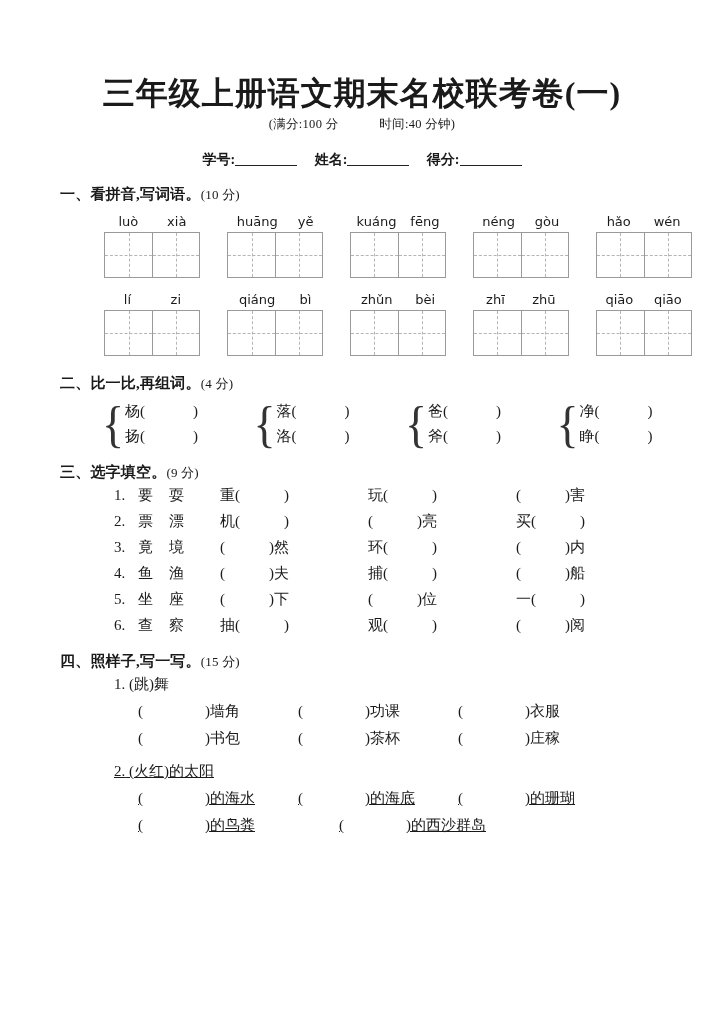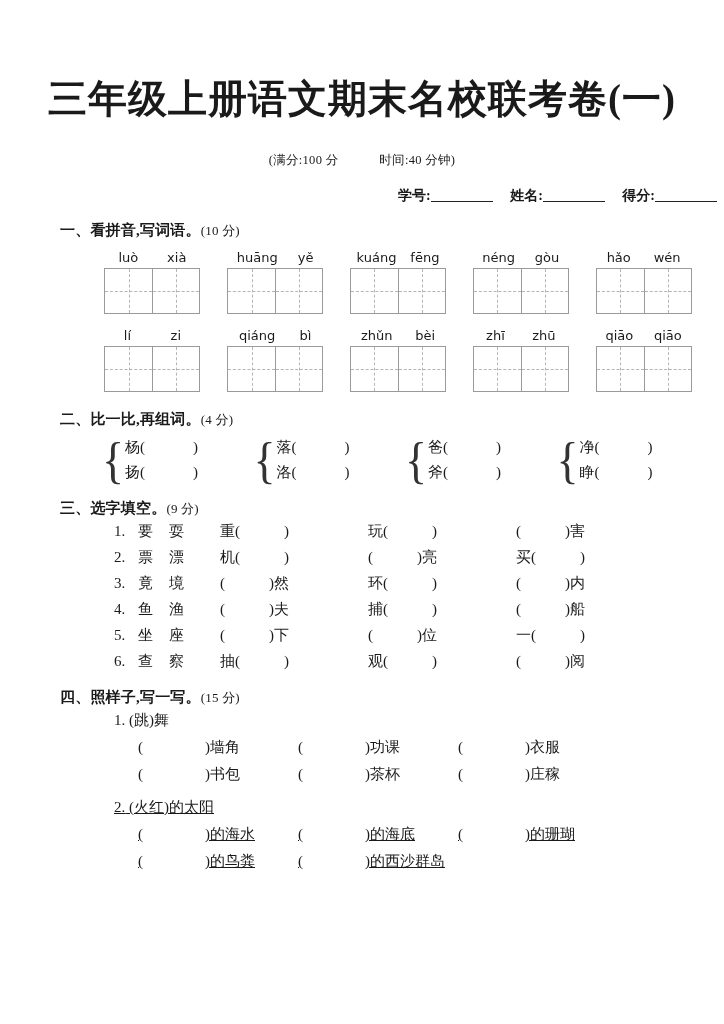--- a/index.html
+++ b/index.html
@@ -19,39 +19,38 @@
     width: 724px;
     height: 1024px;
     padding: 0;
     box-sizing: border-box;
     position: relative;
   }
 
   
   .paper-title {
     text-align: center;
-    font-size: 39px;
+    font-size: 32px;
     font-weight: bold;
     letter-spacing: 1px;
     margin: 0;
     padding-top: 72px;
     font-family: "Liberation Serif", "DejaVu Serif", serif;
   }
   .exam-meta {
     text-align: center;
     font-size: 12.5px;
-    margin-top: 26px;
     letter-spacing: 0.3px;
   }
   .exam-meta .gap {
     display: inline-block;
     width: 34px;
   }
   .student-info {
-    text-align: right;
+    text-align: center;
     font-size: 14px;
     margin-top: 18px;
     font-weight: bold;
   }
   .student-info .field {
     display: inline-block;
     margin: 0 7px;
     white-space: nowrap;
   }
   .blank-line {
@@ -219,20 +218,21 @@
     display: flex;
     padding-left: 24px;
     white-space: nowrap;
   }
   .q4-slot {
     width: 160px;
     white-space: nowrap;
   }
   .q4-slot.wide {
     width: 170px;
+    margin-left: 41px;
   }
   .pbox-lg {
     display: inline-block;
     min-width: 62px;
   }
   .num-label {
     font-family: "Liberation Serif", "DejaVu Serif", serif;
   }
 </style>
 </head>

